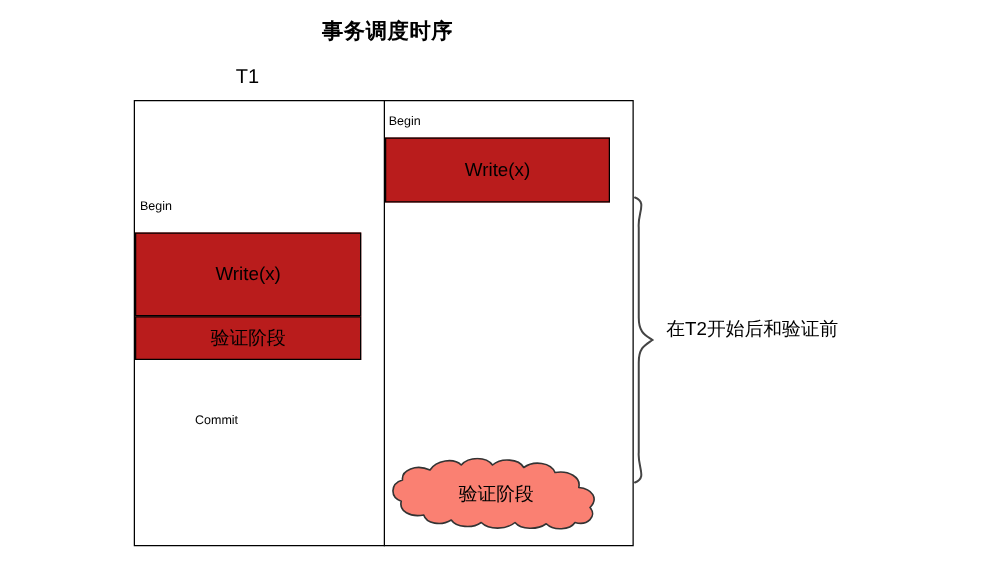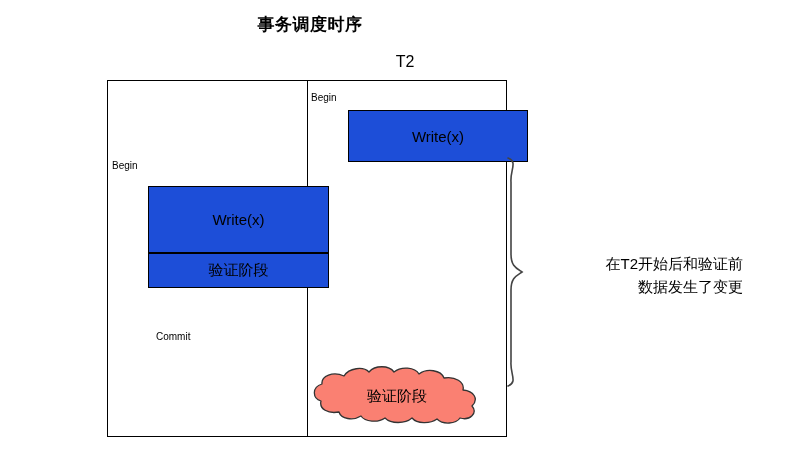--- a/index.html
+++ b/index.html
@@ -65,22 +65,21 @@
   }
 
   
   .step-box {
     border: 1.4px solid #000000;
     box-sizing: border-box;
     display: flex;
     align-items: center;
     justify-content: center;
     font-size: 15px;
-    background: #1d4ed8;
-    margin-left: 40px;
+    background: #b91c1c;
   }
   .marker-label {
     font-size: 10px;
     line-height: 19px;
     white-space: nowrap;
   }
 
   
   #t1-begin-label { left: 112px; top: 156px; }
   #t1-write-box   { left: 108px; top: 186px; width: 181px; height: 67px; }
@@ -115,34 +114,34 @@
     left: 506px;
     top: 156px;
     width: 26px;
     height: 232px;
   }
   #annotation-brace svg { display: block; width: 26px; height: 232px; }
   #annotation-text {
     left: 533px;
     top: 252px;
     width: 210px;
-    text-align: right;
+    text-align: left;
     font-size: 15px;
     line-height: 23px;
   }
   #annotation-text div { white-space: nowrap; }
 </style>
 </head>
 <body>
 
 <div id="diagram-root">
 
   <div class="abs" id="diagram-title">事务调度时序</div>
 
-  <div class="abs col-header" id="col-header-t2">T2</div>
+  <div class="abs col-header" id="col-header-t1">T1</div>
 
   <div class="abs" id="schedule-table"></div>
   <div class="abs" id="col-divider"></div>
 
   <div class="abs marker-label" id="t1-begin-label">Begin</div>
 
   <div class="abs step-box" id="t1-write-box">Write(x)</div>
 
   <div class="abs step-box" id="t1-validate-box">验证阶段</div>
 
@@ -182,16 +181,15 @@
                L5,98
                C5,110 10,112 16,116
                C10,120 5,122 5,134
                L5,206
                C4,218 12,226 2,230" fill="none" stroke="#444444" stroke-width="1.6" stroke-linecap="round"></path>
     </svg>
   </div>
 
   <div class="abs" id="annotation-text">
     <div>在T2开始后和验证前</div>
-    <div>数据发生了变更</div>
   </div>
 
 </div>
 
 </body></html>

